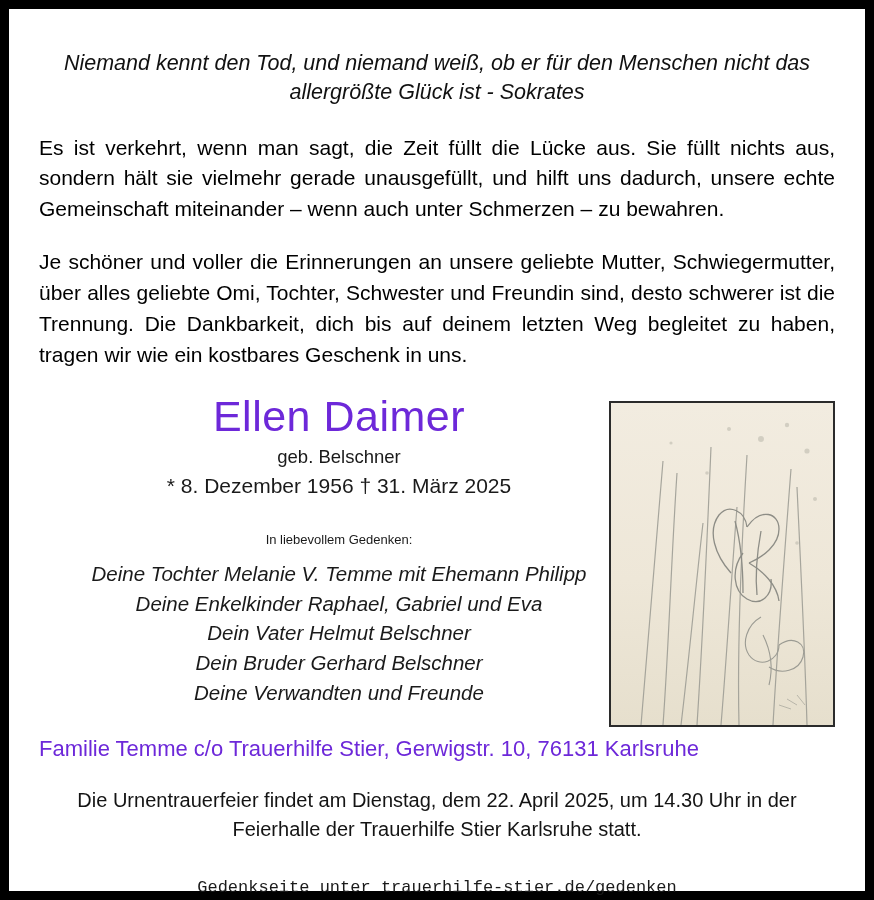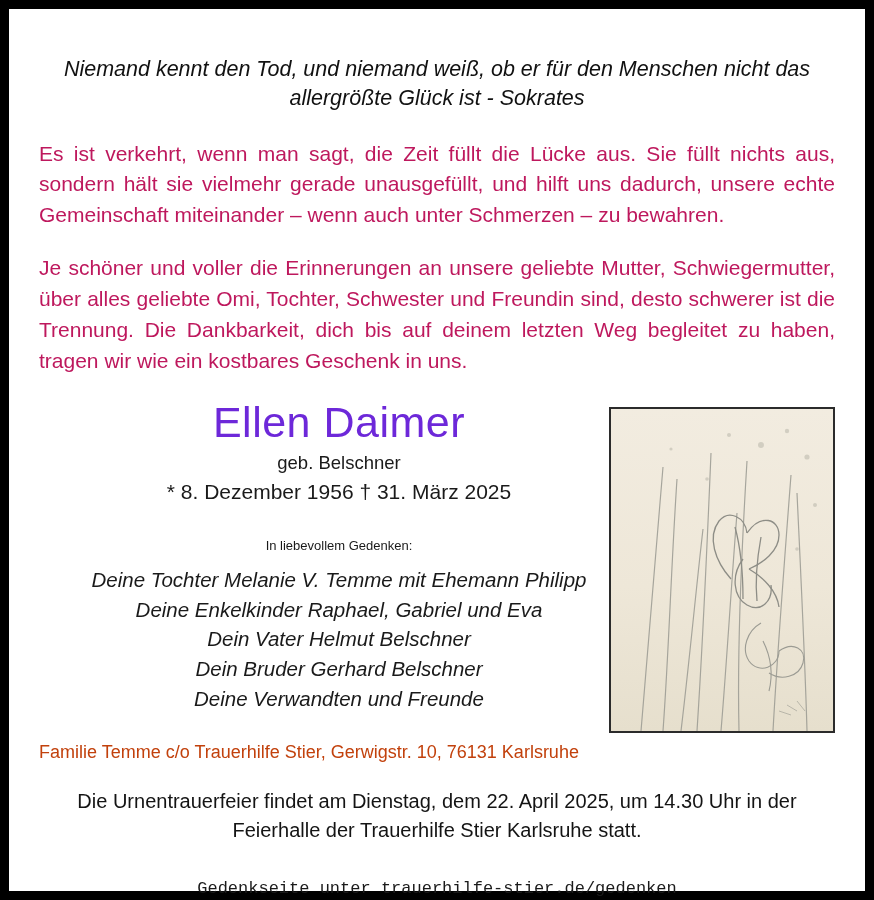--- a/index.html
+++ b/index.html
@@ -21,28 +21,28 @@
     background: #ffffff;
     border: 9px solid #000000;
     padding: 26px 30px 12px 30px;
   }
   .quote {
     text-align: center;
     font-style: italic;
     font-size: 21.5px;
     line-height: 1.34;
     color: #111;
-    margin: 20px 14px 26px 14px;
+    margin: 14px 14px 26px 14px;
   }
   .para {
     text-align: justify;
     font-size: 21px;
     line-height: 1.47;
     margin: 0 0 22px 0;
-    color: #be185d;
+    color: #000000;
   }
   .para:last-of-type { margin-bottom: 0; }
 
   .center-block {
     position: relative;
     margin-top: 16px;
   }
   .photo {
     position: absolute;
     right: 0;
@@ -78,23 +78,23 @@
     font-size: 13px;
     margin: 0 0 12px 0;
   }
   .mourner {
     font-size: 20.5px;
     line-height: 1.45;
     font-style: italic;
   }
 
   .contact {
-    font-size: 18px;
+    font-size: 22px;
     margin: 28px 0 0 0;
-    color: #c2410c;
+    color: #6d28d9;
   }
   .ceremony {
     font-size: 20px;
     line-height: 1.45;
     margin: 24px 0 0 0;
     text-align: center;
     color: #141414;
   }
   .footer-link {
     text-align: center;

